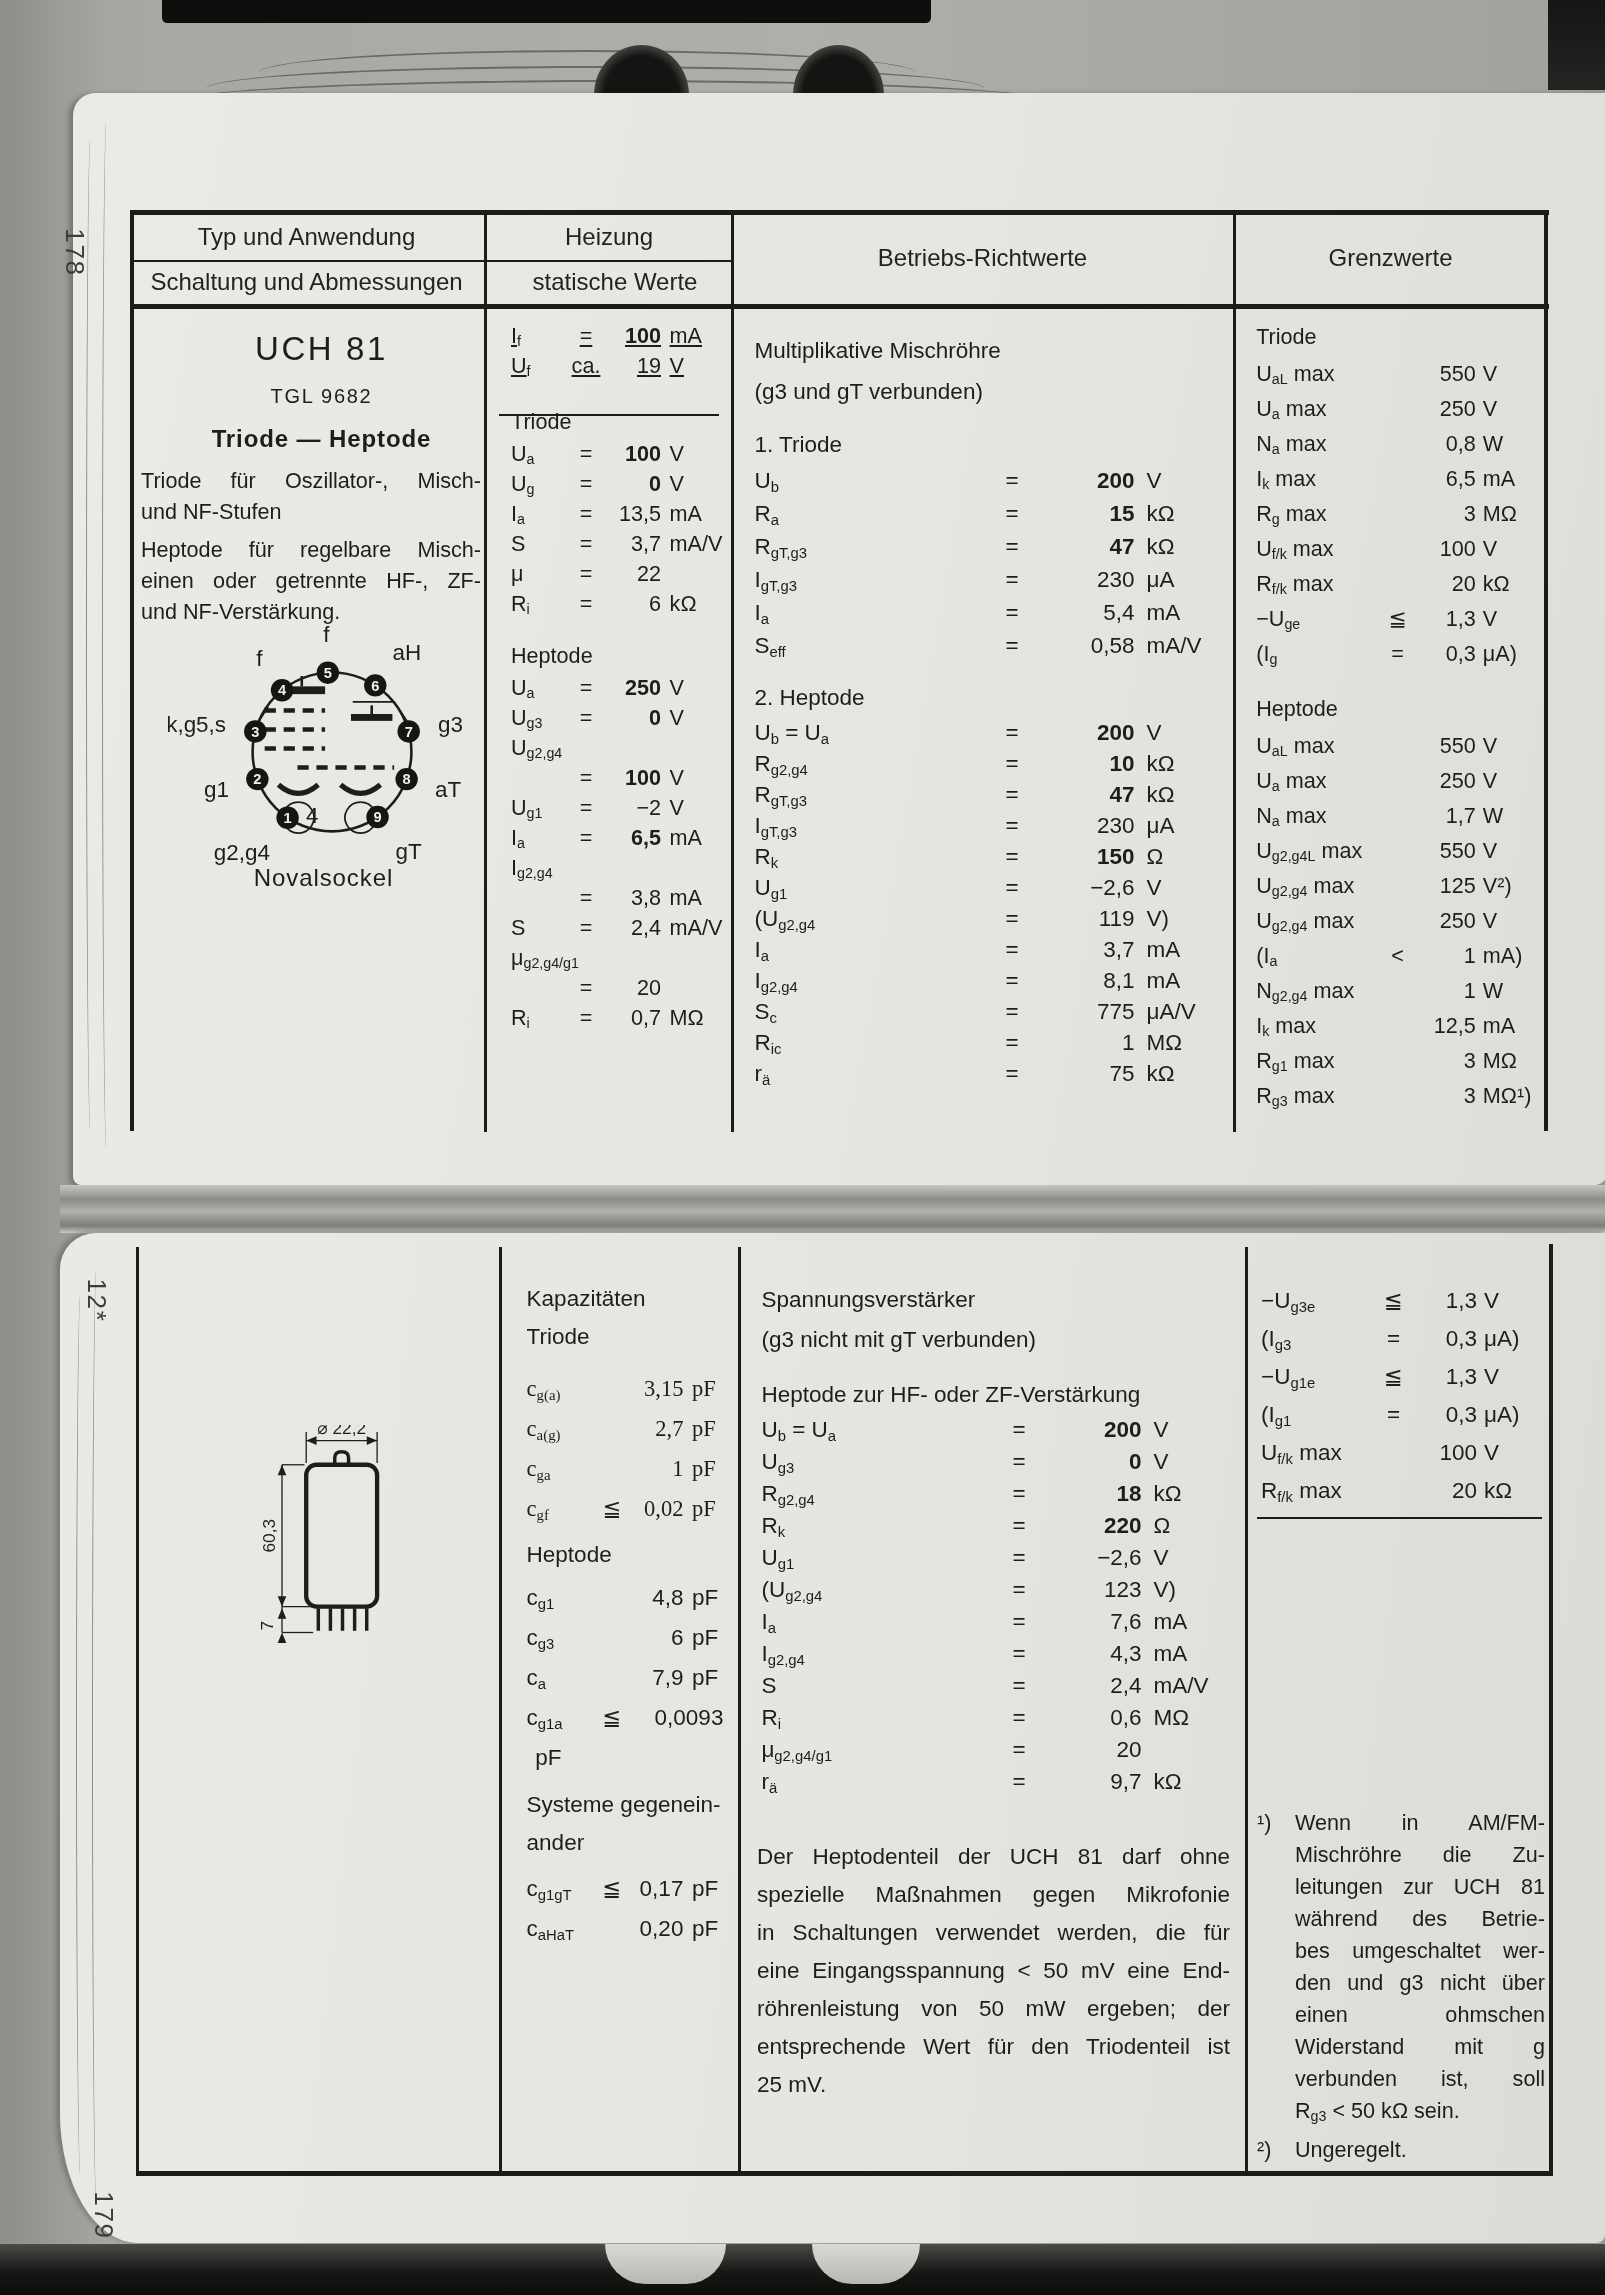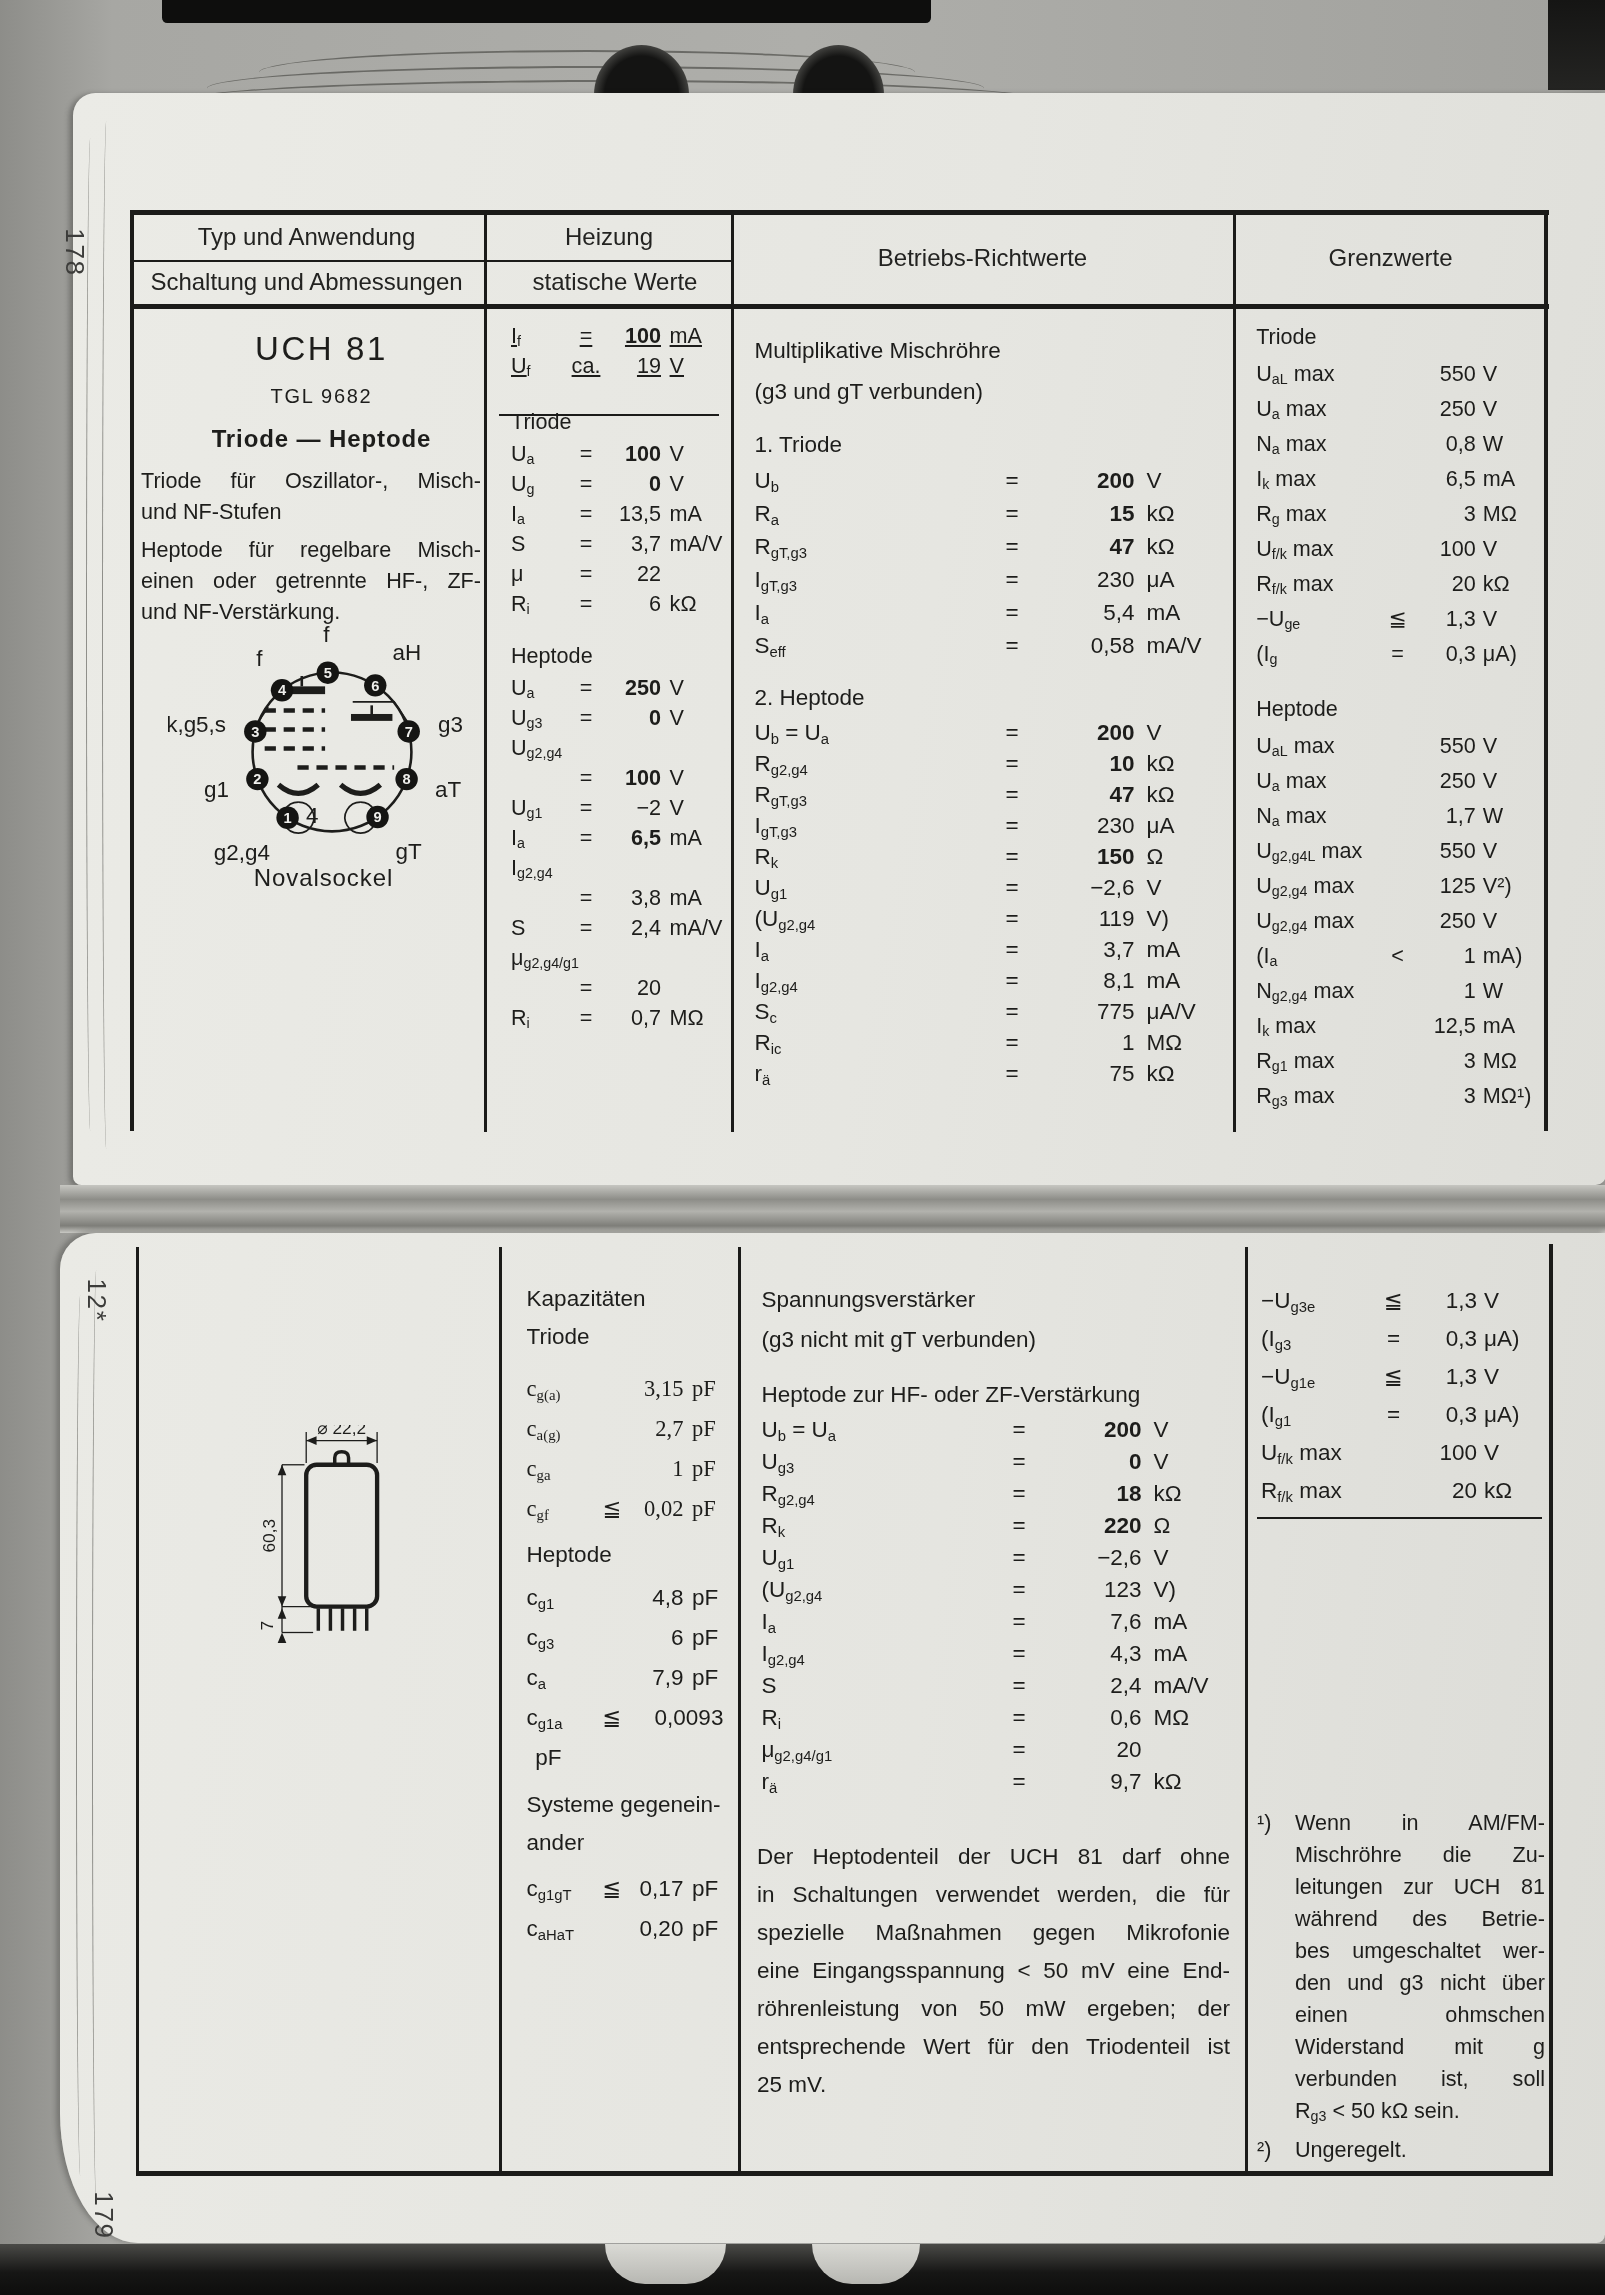--- a/index.html
+++ b/index.html
@@ -729,22 +729,22 @@
         <div class="prow">
           <span class="pl">r<sub>ä</sub></span>
           <span class="prel">=</span>
           <span class="pv">9,7</span>
           <span class="pu">kΩ</span>
         </div>
       </div>
   </div>
   <div class="abs para" style="left:757px;top:1838px;width:473px;">
       <div class="tline">Der Heptodenteil der UCH 81 darf ohne</div>
+      <div class="tline">spezielle Maßnahmen gegen Mikrofonie</div>
       <div class="tline">in Schaltungen verwendet werden, die für</div>
-      <div class="tline">spezielle Maßnahmen gegen Mikrofonie</div>
       <div class="tline">eine Eingangsspannung &lt; 50 mV eine End-</div>
       <div class="tline">röhrenleistung von 50 mW ergeben; der</div>
       <div class="tline">entsprechende Wert für den Triodenteil ist</div>
       <div class="tline last">25 mV.</div>
     </div>
 
   <div class="abs pcol col-grenz2" style="left:1254px;top:1282px;width:290px;padding:0 7px;">
     <div>
         <div class="prow">
           <span class="pl">−U<sub>g3e</sub></span>

